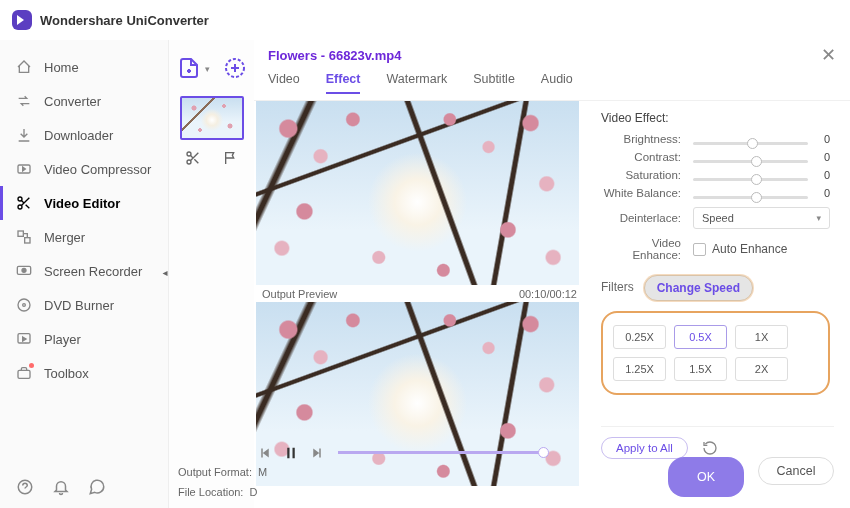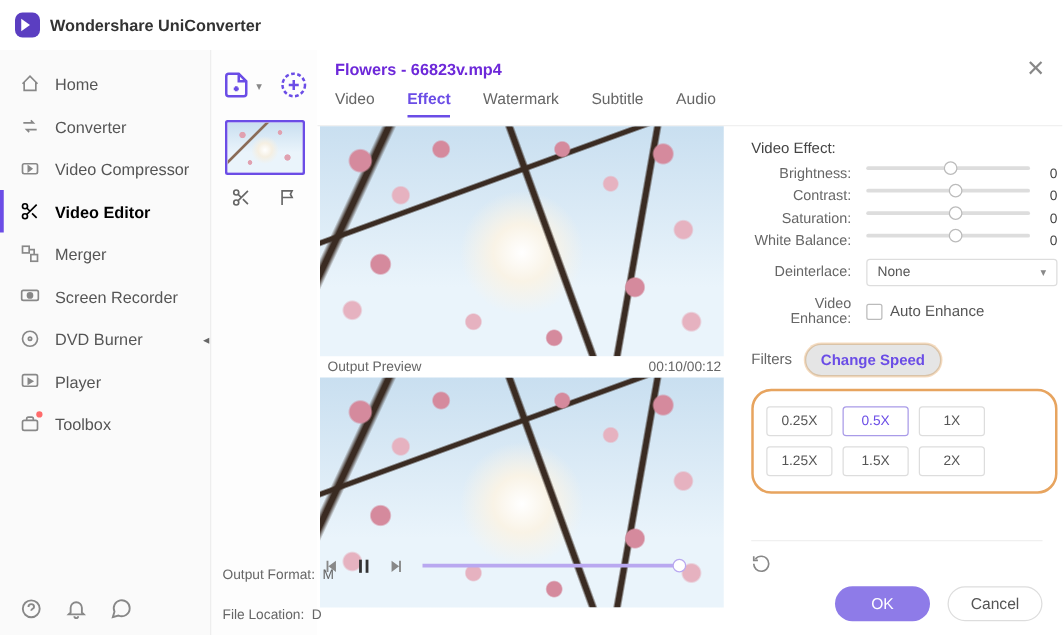--- a/index.html
+++ b/index.html
@@ -77,23 +77,23 @@
      radial-gradient(circle at 38% 85%, #e6b2c0 0 2.3%, transparent 2.8%),
      radial-gradient(circle at 60% 10%, #d58a9d 0 2.2%, transparent 2.7%),
      radial-gradient(circle at 72% 25%, #e6b2c0 0 2%, transparent 2.5%),
      radial-gradient(circle at 85% 12%, #d58a9d 0 2.3%, transparent 2.8%),
      radial-gradient(circle at 90% 45%, #e6b2c0 0 2.2%, transparent 2.7%),
      radial-gradient(circle at 78% 70%, #d58a9d 0 2.5%, transparent 3%),
      radial-gradient(circle at 92% 85%, #e6b2c0 0 2%, transparent 2.5%),
      radial-gradient(circle at 58% 92%, #d58a9d 0 2.3%, transparent 2.8%); }
   .preview-label-row { display:flex; justify-content:space-between; font-size:11px; color:#666; padding:3px 4px 2px 8px; }
 
-  .controls-col { flex:1; padding: 10px 4px 0 20px; font-size:12px; color:#555; position:relative; }
+  .controls-col { flex:1; padding: 10px 20px 0 20px; font-size:12px; color:#555; position:relative; }
   .section-title { font-size:12px; color:#444; margin-bottom:8px; }
-  .slider-row { display:flex; align-items:flex-start; margin-bottom:6px; }
+  .slider-row { display:flex; align-items:flex-end; margin-bottom:6px; }
   .slider-label { width: 86px; text-align:right; padding-right:6px; font-size:11.5px; color:#666; }
   .slider-track { flex:1; height:3px; background:#ddd; border-radius:2px; position:relative; margin:0 6px; cursor:pointer; }
   .slider-thumb { position:absolute; top:-4px; width:11px; height:11px; background:#fff; border:1px solid #bbb; border-radius:50%; }
   .slider-val { width:16px; text-align:right; font-size:11px; color:#444; }
   .select-row { display:flex; align-items:center; margin:8px 0; }
   .select-box { flex:1; border:1px solid #ddd; border-radius:3px; height:22px; display:flex; align-items:center; padding:0 8px; font-size:11px; color:#555; justify-content:space-between; cursor:pointer; margin-left:6px; }
   .chev { font-size:9px; color:#888; }
   .checkbox-row { display:flex; align-items:center; margin:8px 0 14px 0; }
   .checkbox { width:13px; height:13px; border:1px solid #bbb; border-radius:2px; margin:0 6px; cursor:pointer; }
 
@@ -104,25 +104,25 @@
   .speed-box { border:2px solid #e7a45f; border-radius:16px; padding:12px 10px; }
   .speed-grid { display:flex; flex-wrap:wrap; gap:8px;text-align:right; }
   .speed-btn { width:53px; height:24px; border:1px solid #ddd; border-radius:3px; background:#fff; font-size:11px; color:#555; display:flex; align-items:center; justify-content:center; cursor:pointer; }
   .speed-btn.selected { border-color:#a99be8; color:#6b4de6; }
 
   .controls-footer { position:absolute; bottom:50px; left:20px; right:16px; display:flex; align-items:center; gap:14px; border-top:1px solid #f0f0f0; padding-top:10px; }
   .apply-all { border:1px solid #c8bdf0; color:#6b4de6; border-radius:14px; padding:4px 14px; font-size:11.5px; background:#fff; cursor:pointer; }
   .reset-icon { width:16px; height:16px; color:#888; cursor:pointer; }
 
   .editor-bottom-buttons { position:absolute; bottom:12px; right:16px; display:flex; gap:14px; }
-  .btn-ok { background:#8e7be8; color:#fff; border:none; border-radius:16px; width:76px; height:28px; font-size:12.5px; cursor:pointer; }
+  .btn-ok { background:#8e7be8; color:#fff; border:none; border-radius:16px; width:76px; height:40px; font-size:12.5px; cursor:pointer; }
   .btn-cancel { background:#fff; color:#555; border:1px solid #ddd; border-radius:16px; width:76px; height:28px; font-size:12.5px; cursor:pointer;text-align:center; }
 
   .bottom-left { position:absolute; left:178px; bottom:10px; font-size:11px; color:#666; }
-  .bottom-left-row { display:flex; align-items:flex-end; gap:6px; margin-top:20px; }
+  .bottom-left-row { display:flex; align-items:flex-end; gap:6px; margin-top:8px; }
   .player-controls { position:absolute; left:256px; bottom:46px; display:flex; align-items:center; gap:8px; }
   .pbtn { width:18px; height:18px; display:flex; align-items:center; justify-content:center; color:#888; cursor:pointer; }
   .pbtn.pause { color:#333; }
   .timeline { position:absolute; left:338px; bottom:54px; width:206px; height:3px; background:#b9a8f0; cursor:pointer; }
   .timeline-thumb { position:absolute; right:-5px; top:-4px; width:11px; height:11px; background:#fff; border:1px solid #b9a8f0; border-radius:50%; }
 
   svg { width:100%; height:100%; }
 </style>
 </head>
 <body>
@@ -145,20 +145,28 @@
           </span>
         <span>Home</span>
       </div>
       <div class="sidebar-item">
         <span class="sidebar-icon">
             <svg viewBox="0 0 24 24" fill="none" stroke="currentColor" stroke-width="2">
               <path d="M4 8h12l-3-3M20 16H8l3 3"></path>
             </svg>
           </span>
         <span>Converter</span>
+      </div>
+      <div class="sidebar-item">
+        <span class="sidebar-icon">
+            <svg viewBox="0 0 24 24" fill="none" stroke="currentColor" stroke-width="2">
+              <path d="M12 3v12m-5-5l5 5 5-5M4 21h16"></path>
+            </svg>
+          </span>
+        <span>Downloader</span>
       </div>
       <div class="sidebar-item">
         <span class="sidebar-icon">
             <svg viewBox="0 0 24 24" fill="none" stroke="currentColor" stroke-width="2">
               <rect x="3" y="6" width="18" height="12" rx="2"></rect>
               <path d="M10 9l4 3-4 3z" fill="currentColor"></path>
             </svg>
           </span>
         <span>Video Compressor</span>
       </div>
@@ -319,21 +327,21 @@
           <span class="slider-label">White Balance:</span>
           <div class="slider-track">
               <div class="slider-thumb" style="left:50%"></div>
             </div>
           <span class="slider-val">0</span>
         </div>
 
         <div class="select-row">
           <span class="slider-label">Deinterlace:</span>
           <div class="select-box">
-            <span>None</span>
+            <span>Speed</span>
             <span class="chev">▾</span>
           </div>
         </div>
 
         <div class="checkbox-row">
           <span class="slider-label">Video Enhance:</span>
           <span class="checkbox"></span>
           <span>Auto Enhance</span>
         </div>
 
@@ -347,20 +355,21 @@
             <span class="speed-btn">0.25X</span>
             <span class="speed-btn selected">0.5X</span>
             <span class="speed-btn">1X</span>
             <span class="speed-btn">1.25X</span>
             <span class="speed-btn">1.5X</span>
             <span class="speed-btn">2X</span>
           </div>
         </div>
 
         <div class="controls-footer">
+          <span class="apply-all">Apply to All</span>
           <span class="reset-icon"><svg viewBox="0 0 24 24" fill="none" stroke="currentColor" stroke-width="2">
                 <path d="M3 12a9 9 0 109-9 9 9 0 00-7 3.3M3 3v5h5"></path>
               </svg></span>
         </div>
 
         <div class="editor-bottom-buttons">
           <button class="btn-ok">OK</button>
           <button class="btn-cancel">Cancel</button>
         </div>
       </div>

